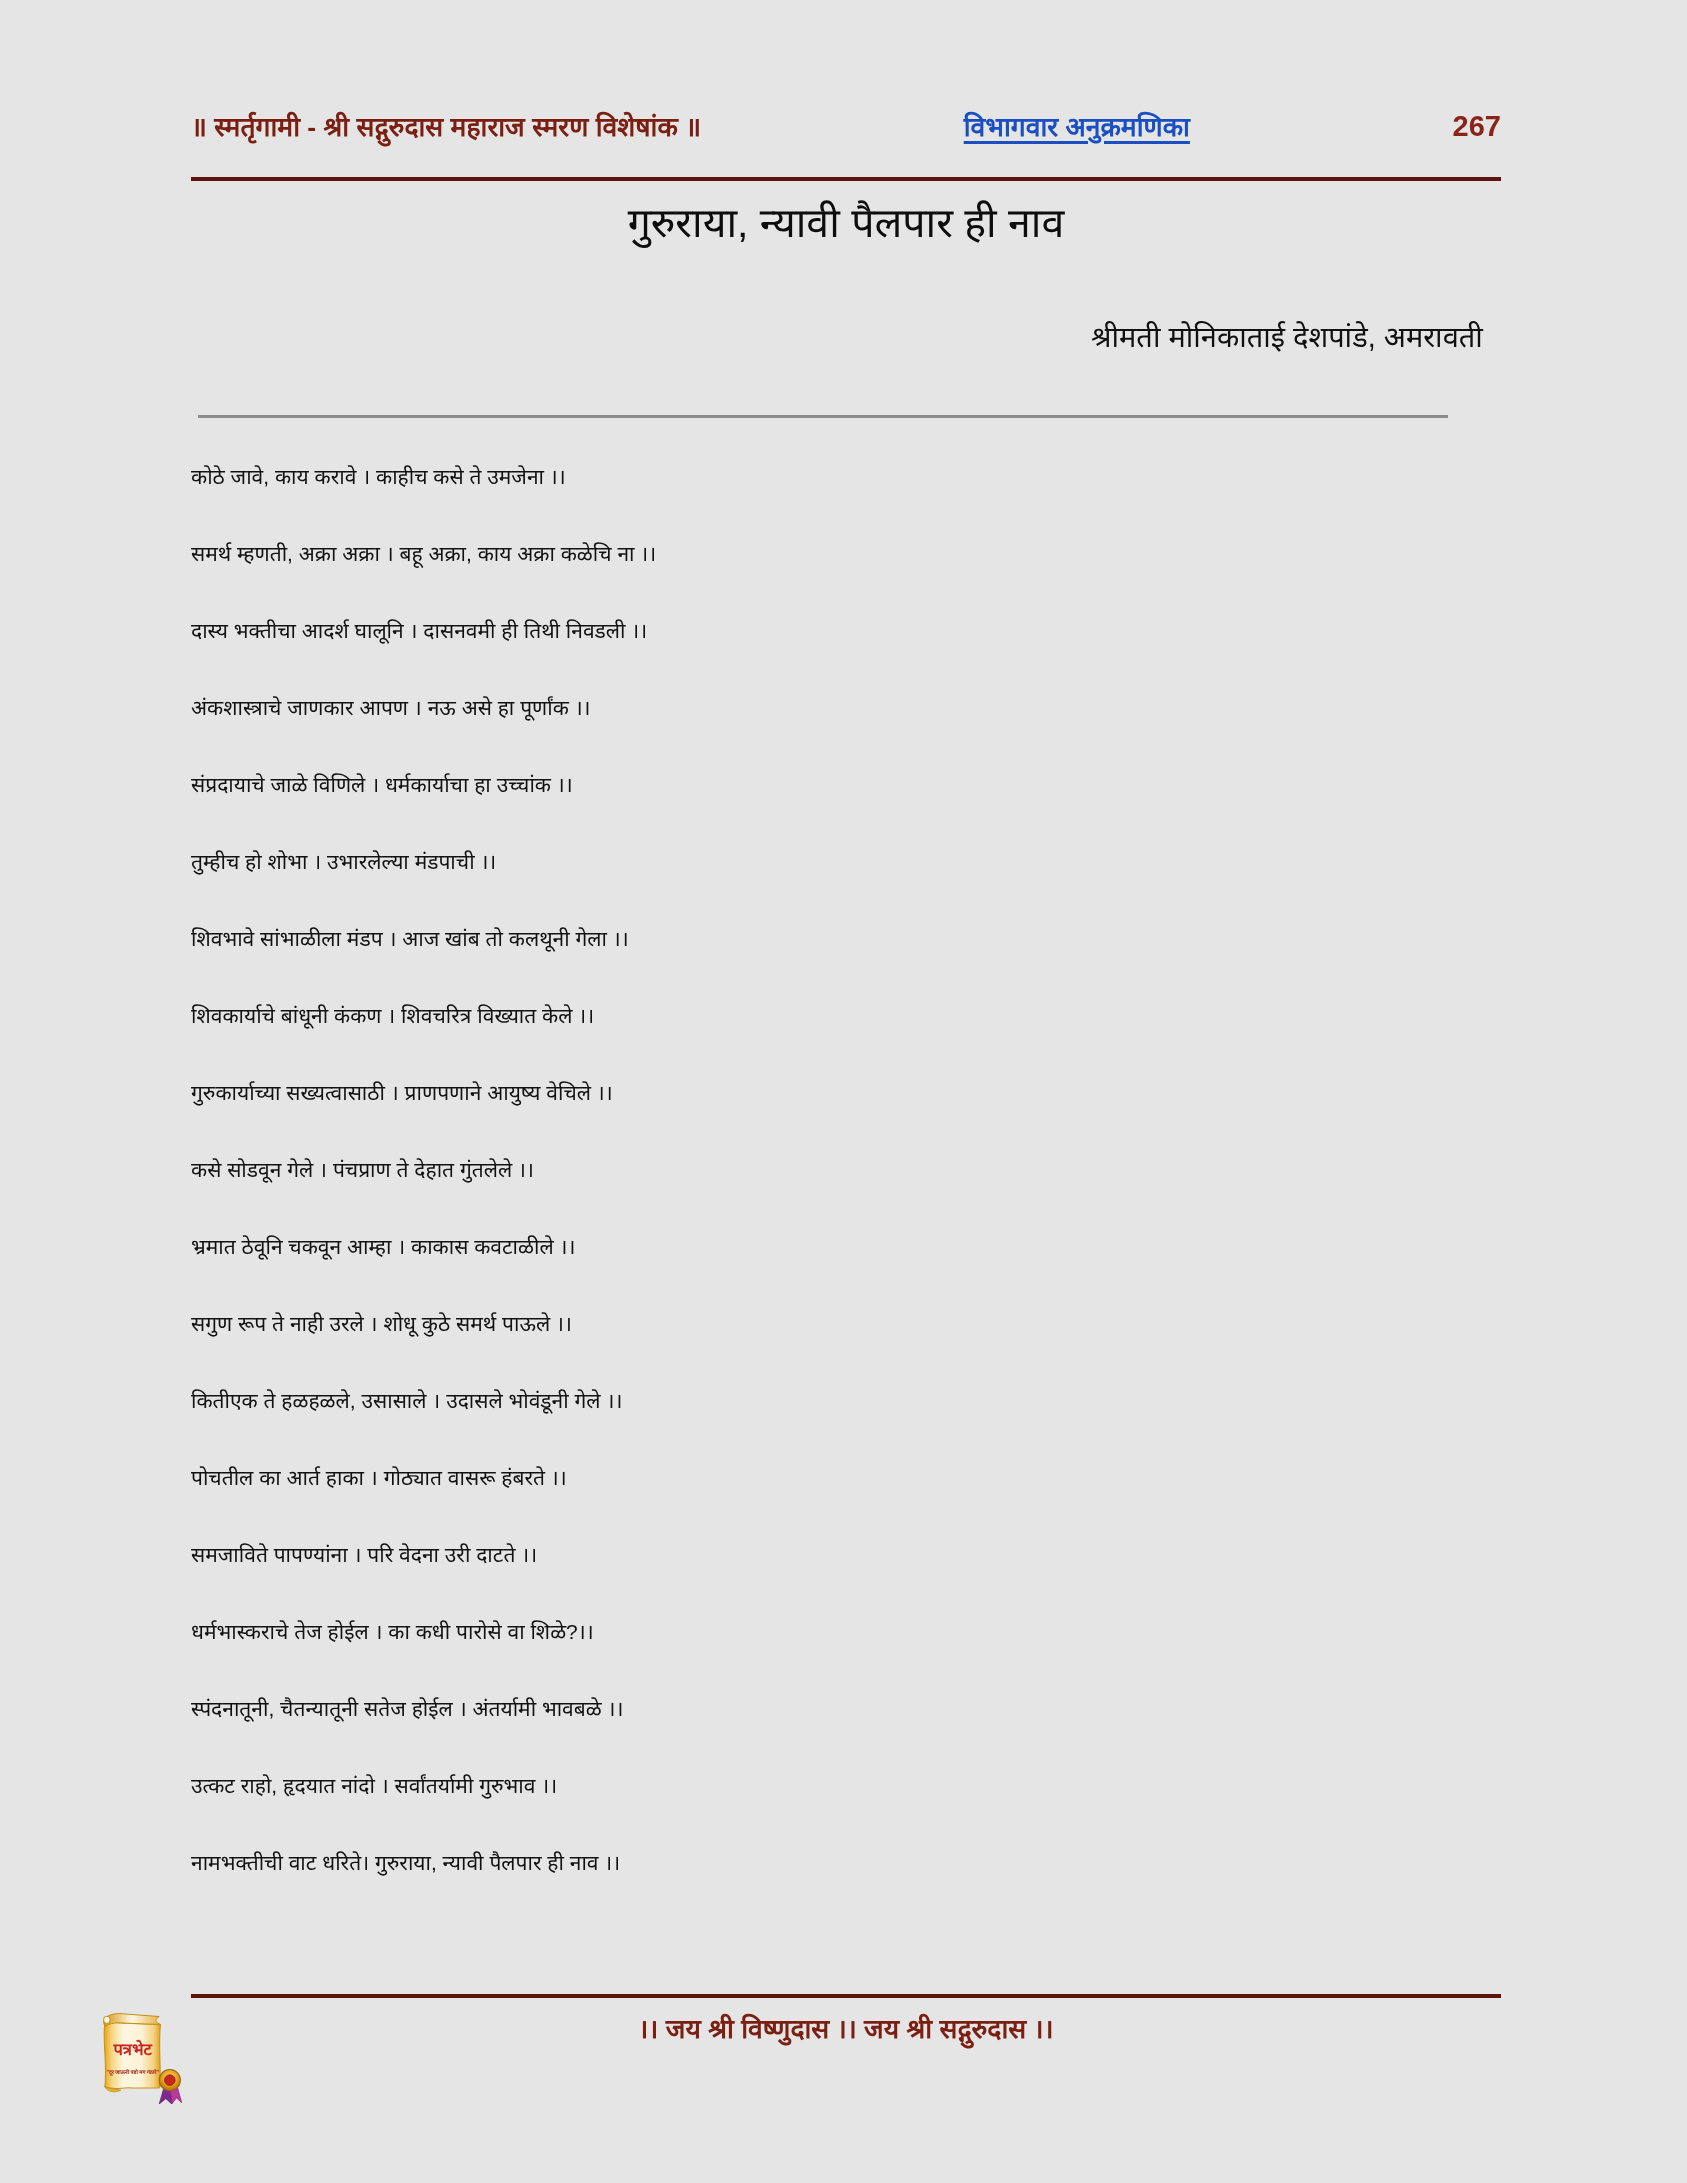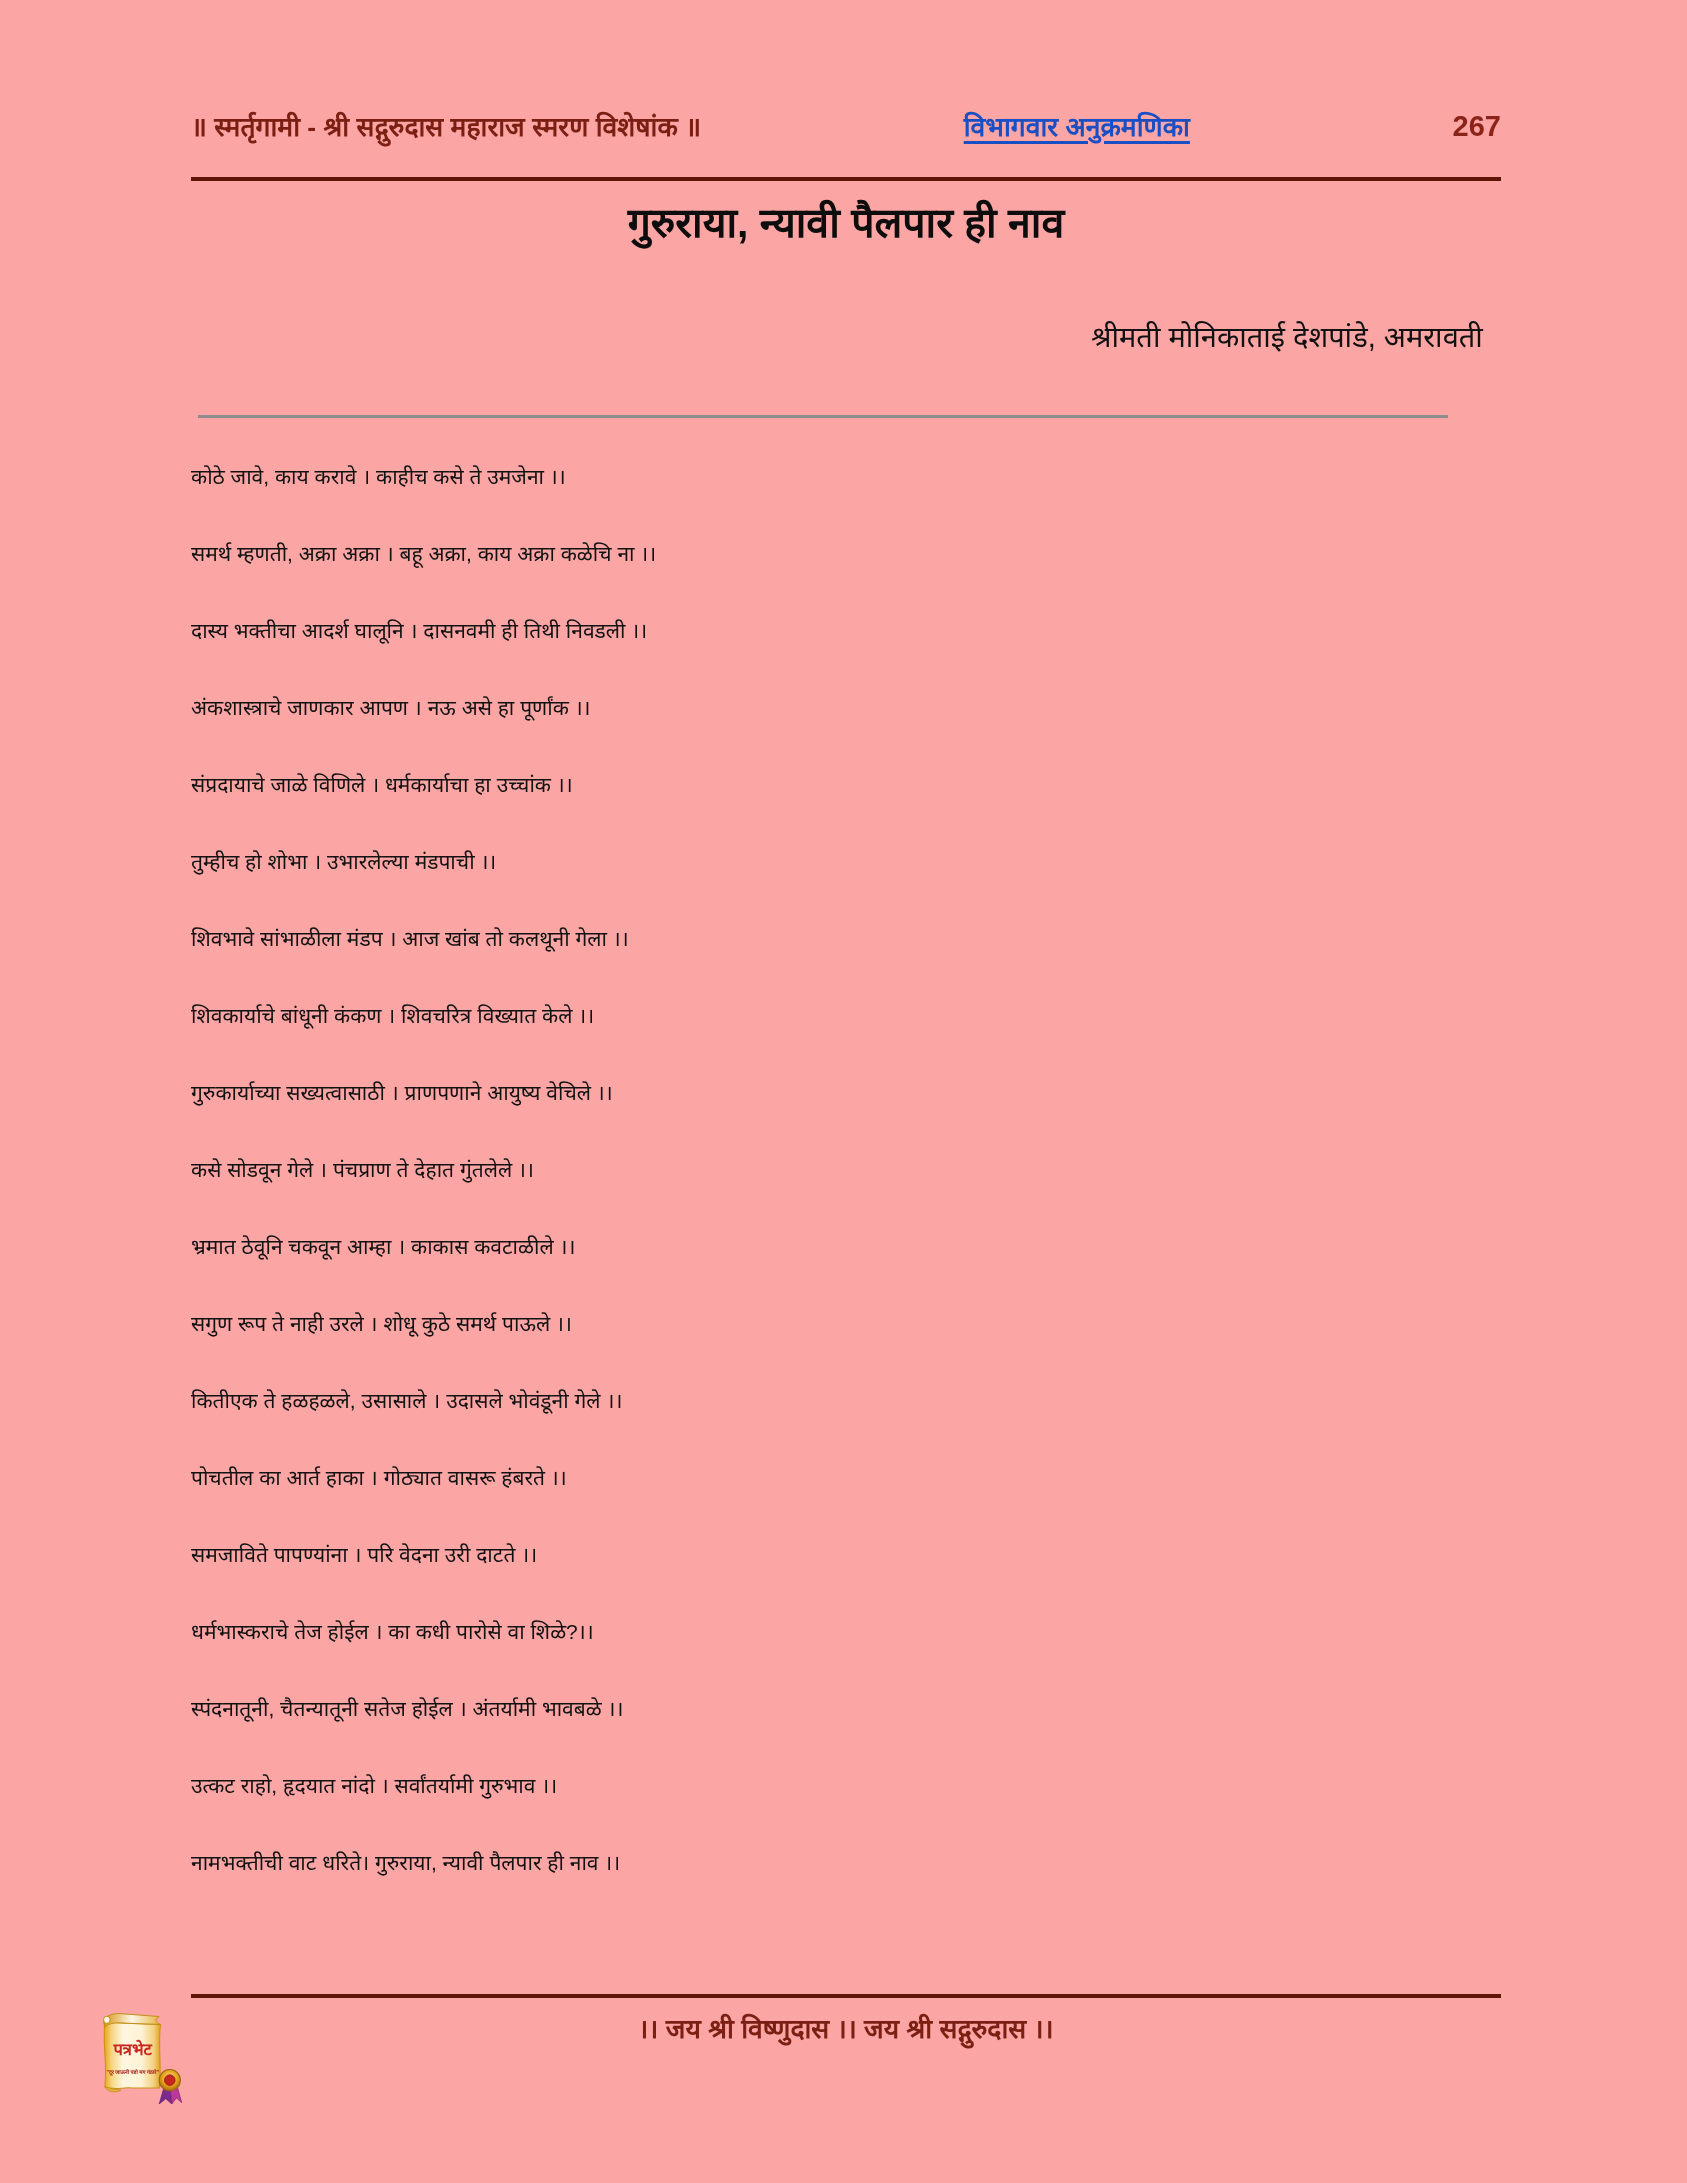--- a/index.html
+++ b/index.html
@@ -5,21 +5,21 @@
   html, body {
     margin: 0;
     padding: 0;
     background: #ffffff;
   }
 
   .page {
     position: relative;
     width: 1687px;
     height: 2183px;
-    background: #fca5a5;
+    background: #e5e5e5;
     font-family: "Liberation Sans", sans-serif;
     overflow: hidden;
     box-sizing: border-box;
   }
 
   
   .header {
     position: absolute;
     left: 191px;
     top: 93px;
@@ -69,21 +69,21 @@
   }
 
   
   .doc-title {
     position: absolute;
     left: 191px;
     top: 198px;
     width: 1310px;
     text-align: center;
     font-size: 41px;
-    font-weight: bold;
+    font-weight: normal;
     color: #0d0d0d;
     line-height: 1.25;
   }
 
   
   .author-line {
     position: absolute;
     left: 186px;
     top: 316px;
     width: 1310px;

